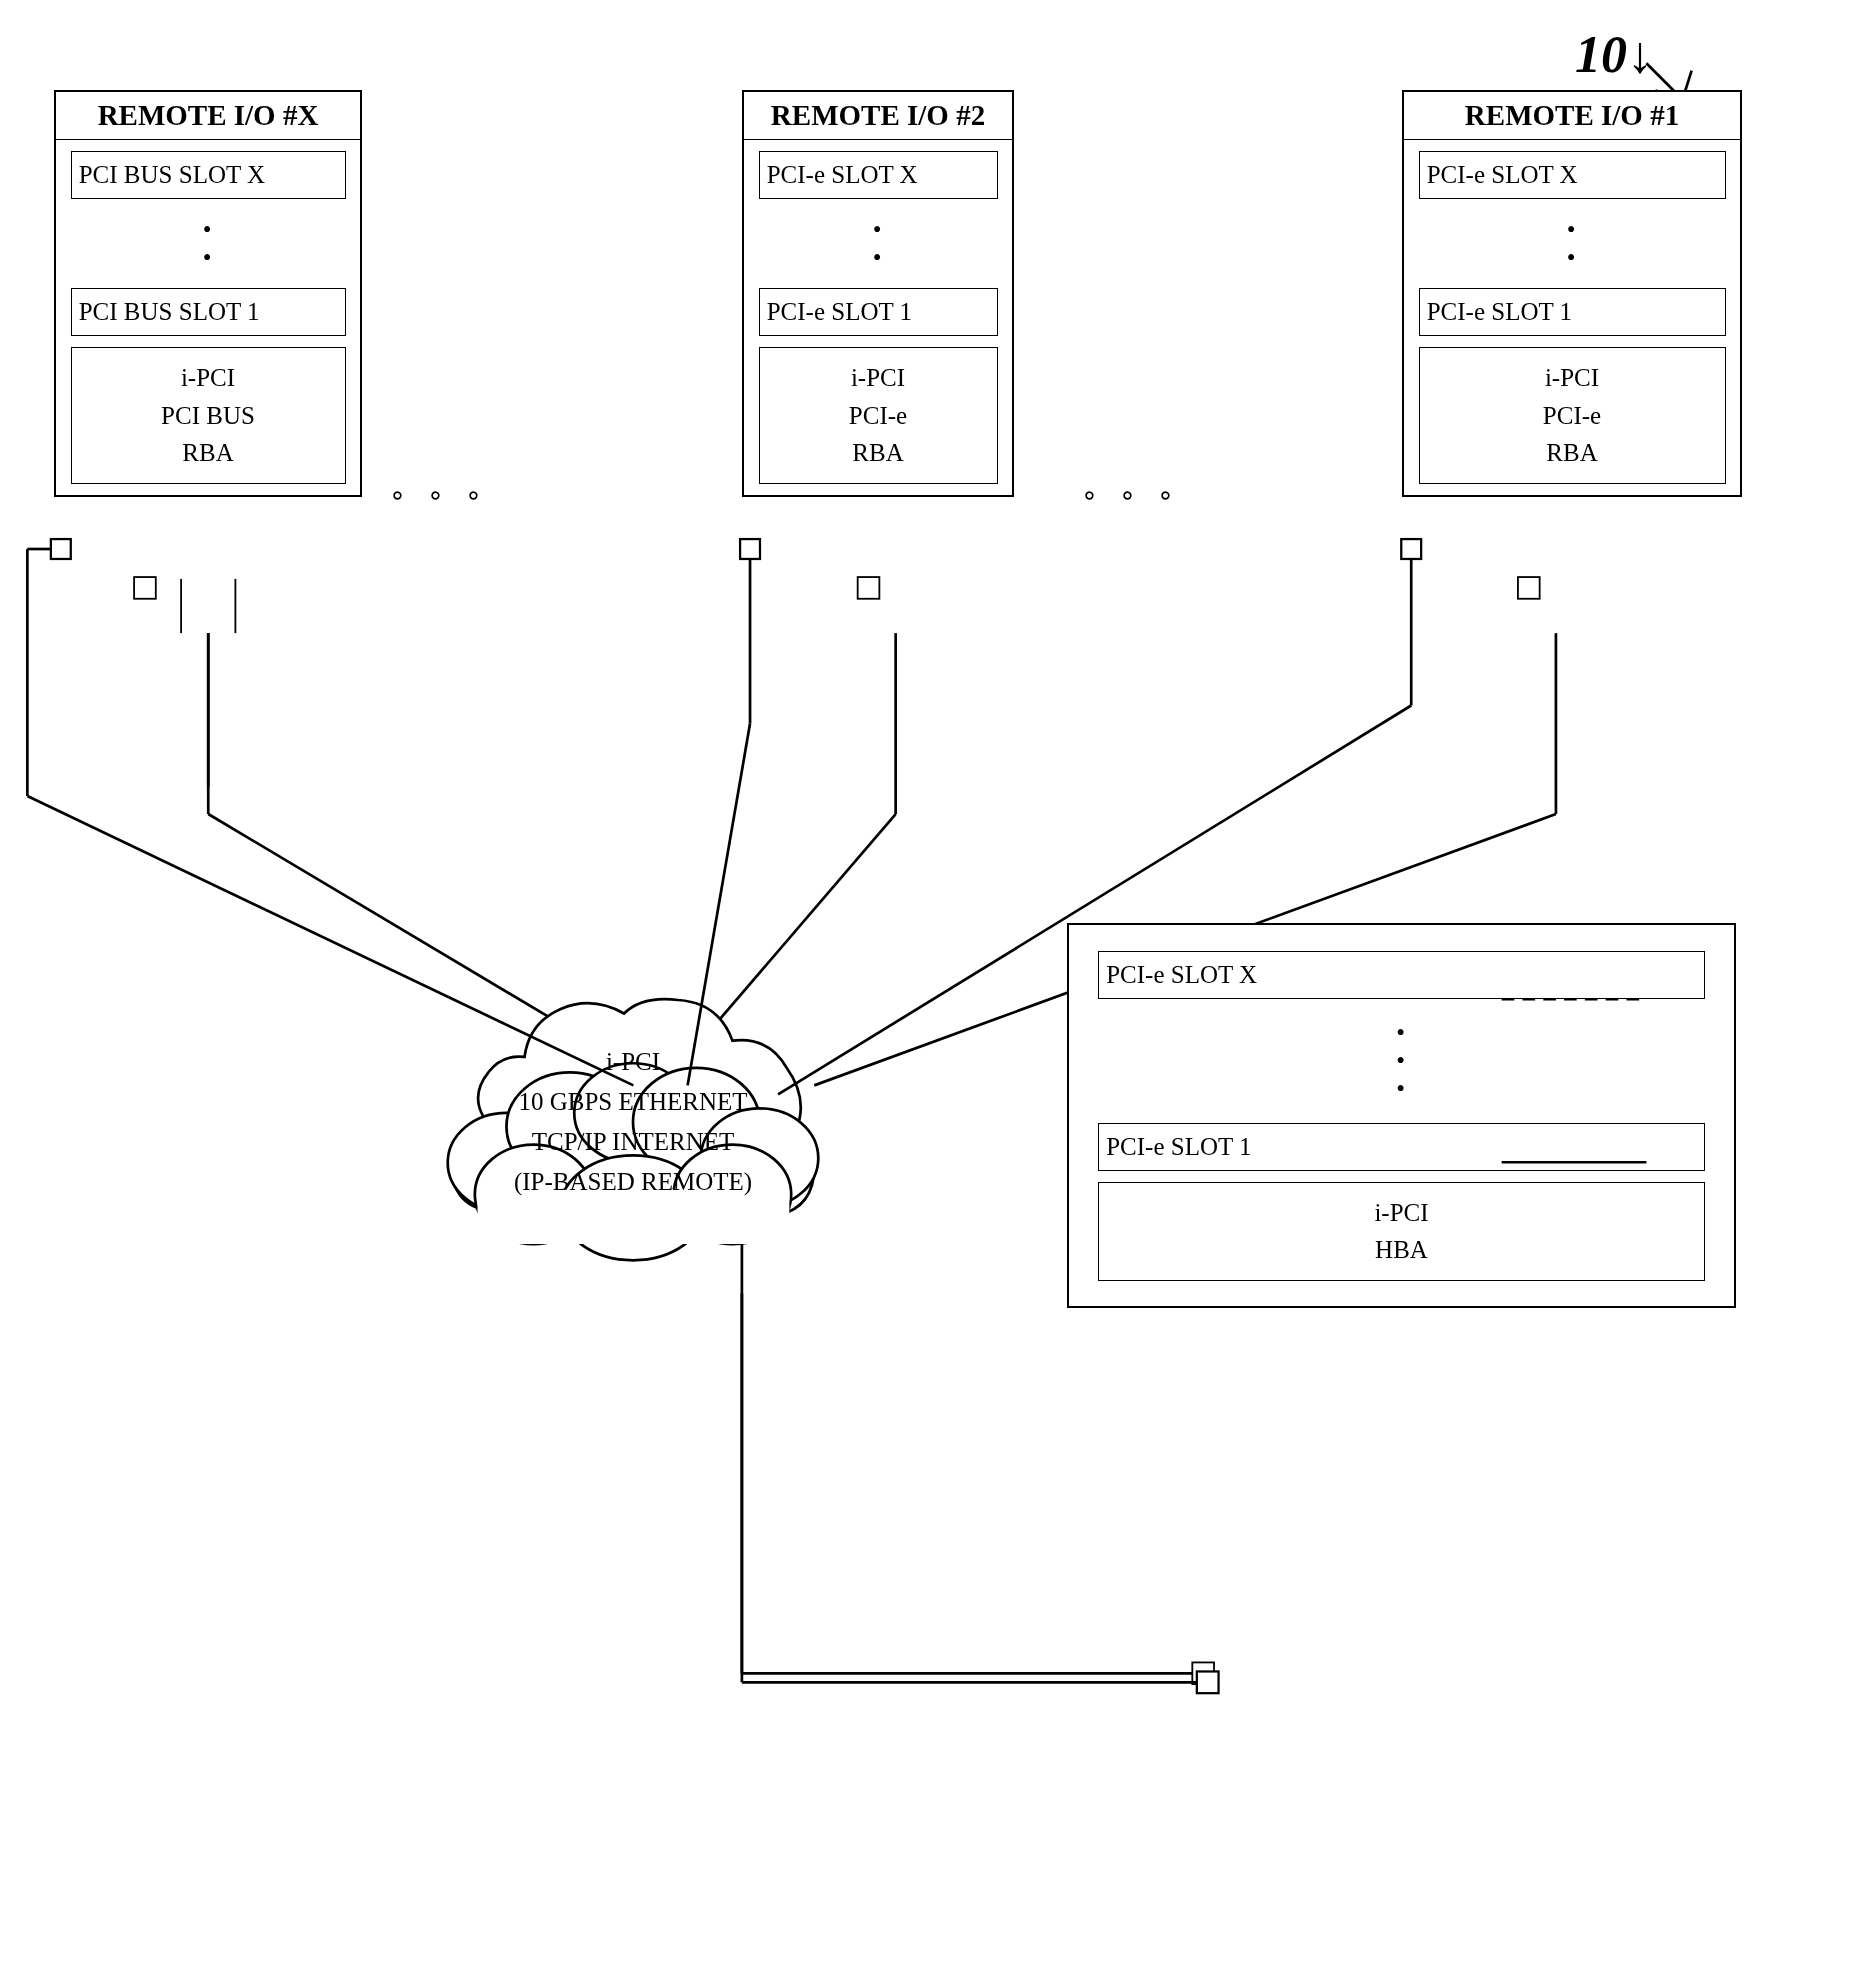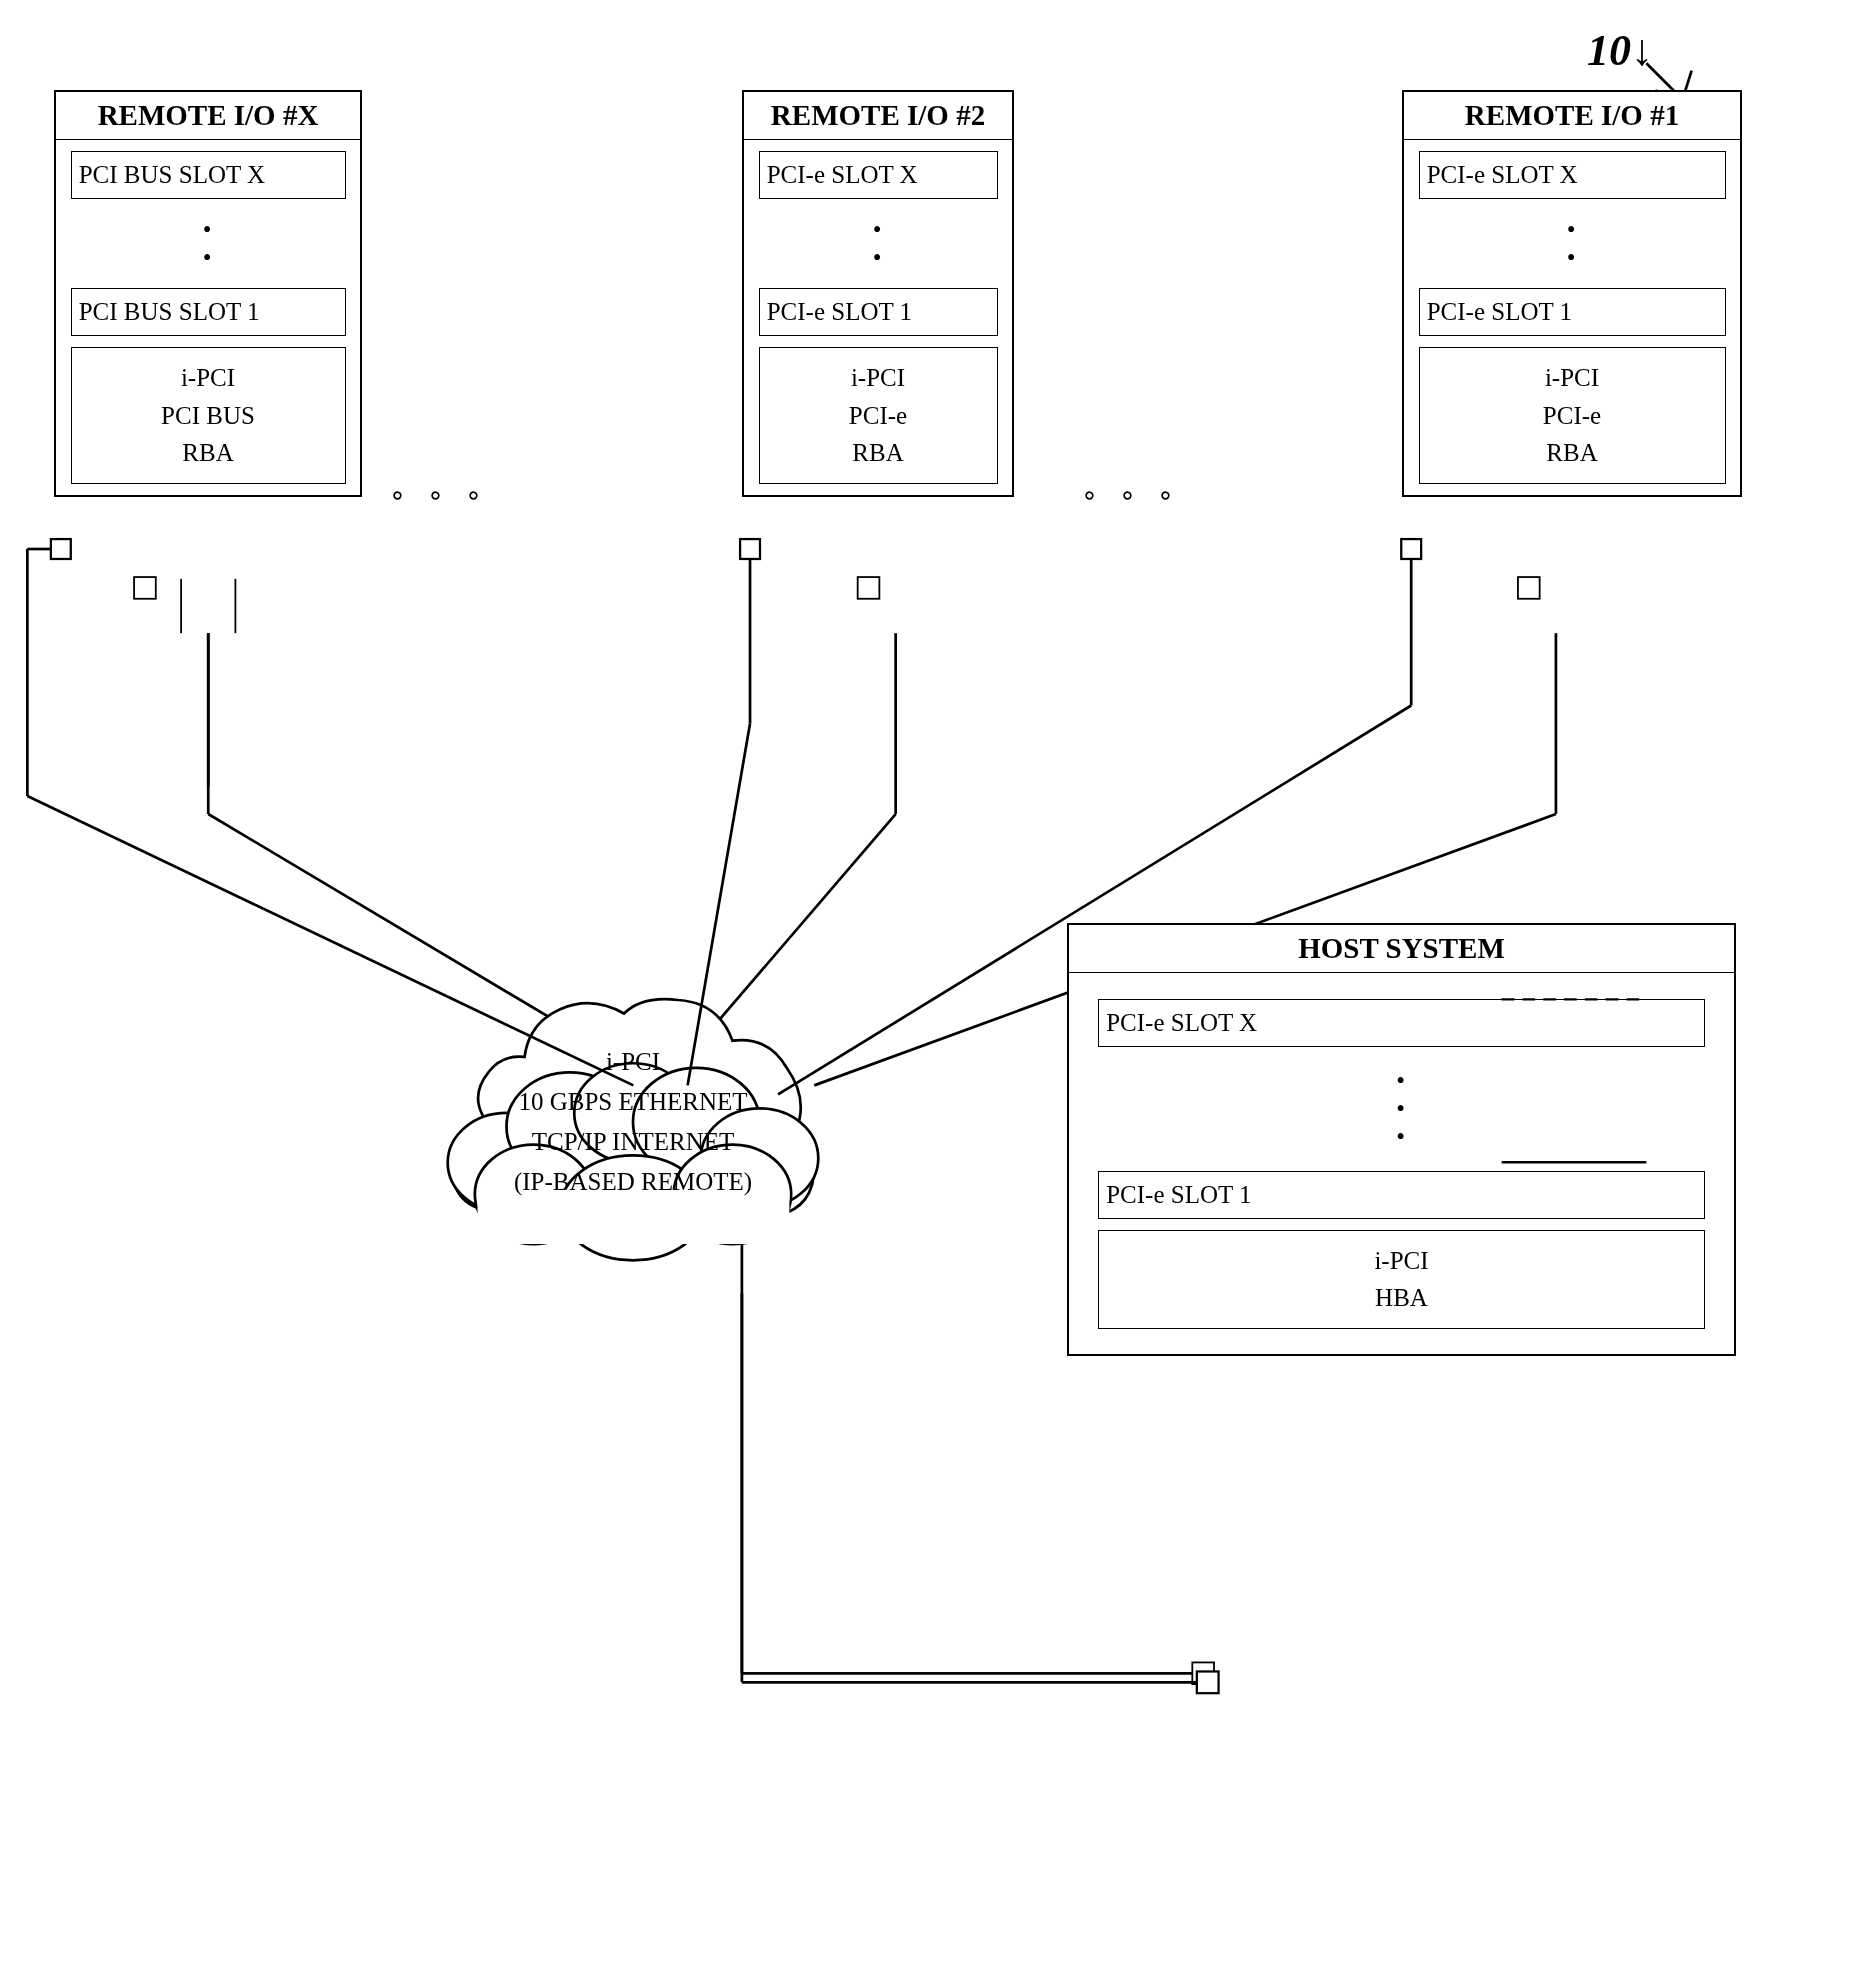--- a/index.html
+++ b/index.html
@@ -216,21 +216,21 @@
     <line x1="200" y1="640" x2="200" y2="700" stroke="#000" stroke-width="2"></line>
     <line x1="260" y1="640" x2="260" y2="700" stroke="#000" stroke-width="2"></line>
     <rect x="148" y="638" width="24" height="24" fill="#fff" stroke="#000" stroke-width="2"></rect>
 
     <rect x="948" y="638" width="24" height="24" fill="#fff" stroke="#000" stroke-width="2"></rect>
 
     <rect x="1678" y="638" width="24" height="24" fill="#fff" stroke="#000" stroke-width="2"></rect>
 
   </svg>
 
-  <div class="label-10" style="position:absolute; top:25px; right:217px; font-size:44px; font-style:italic; font-weight:bold;">
+  <div class="label-10" style="position:absolute; top:25px; right:217px; font-size:52px; font-style:italic; font-weight:bold;">
     <span>10</span>↓
   </div>
 
   <div class="remote-box remote-x">
     <div class="remote-box-title">REMOTE I/O #X</div>
     <div class="slot-box">PCI BUS SLOT X</div>
     <div class="dots-vertical">•<br>•</div>
     <div class="slot-box">PCI BUS SLOT 1</div>
     <div class="ipci-box">
       <span>i-PCI<br>PCI BUS<br>RBA</span>
@@ -294,21 +294,20 @@
     </svg>
     <div class="cloud-text">
       <span>i-PCI</span><br>
       <span>10 GBPS ETHERNET</span><br>
       <span>TCP/IP INTERNET</span><br>
       <span>(IP-BASED REMOTE)</span>
     </div>
   </div>
 
   <div class="host-box">
-    <div class="host-title">HOST SYSTEM</div>
     <div class="host-inner">
       <div class="host-left">
         <div class="slot-box">PCI-e SLOT X</div>
         <div class="dots-vertical" style="padding: 9px 0;">•<br>•<br>•</div>
         <div class="slot-box">PCI-e SLOT 1</div>
         <div class="ipci-box">
           <span>i-PCI<br>HBA</span>
         </div>
       </div>
     </div>

